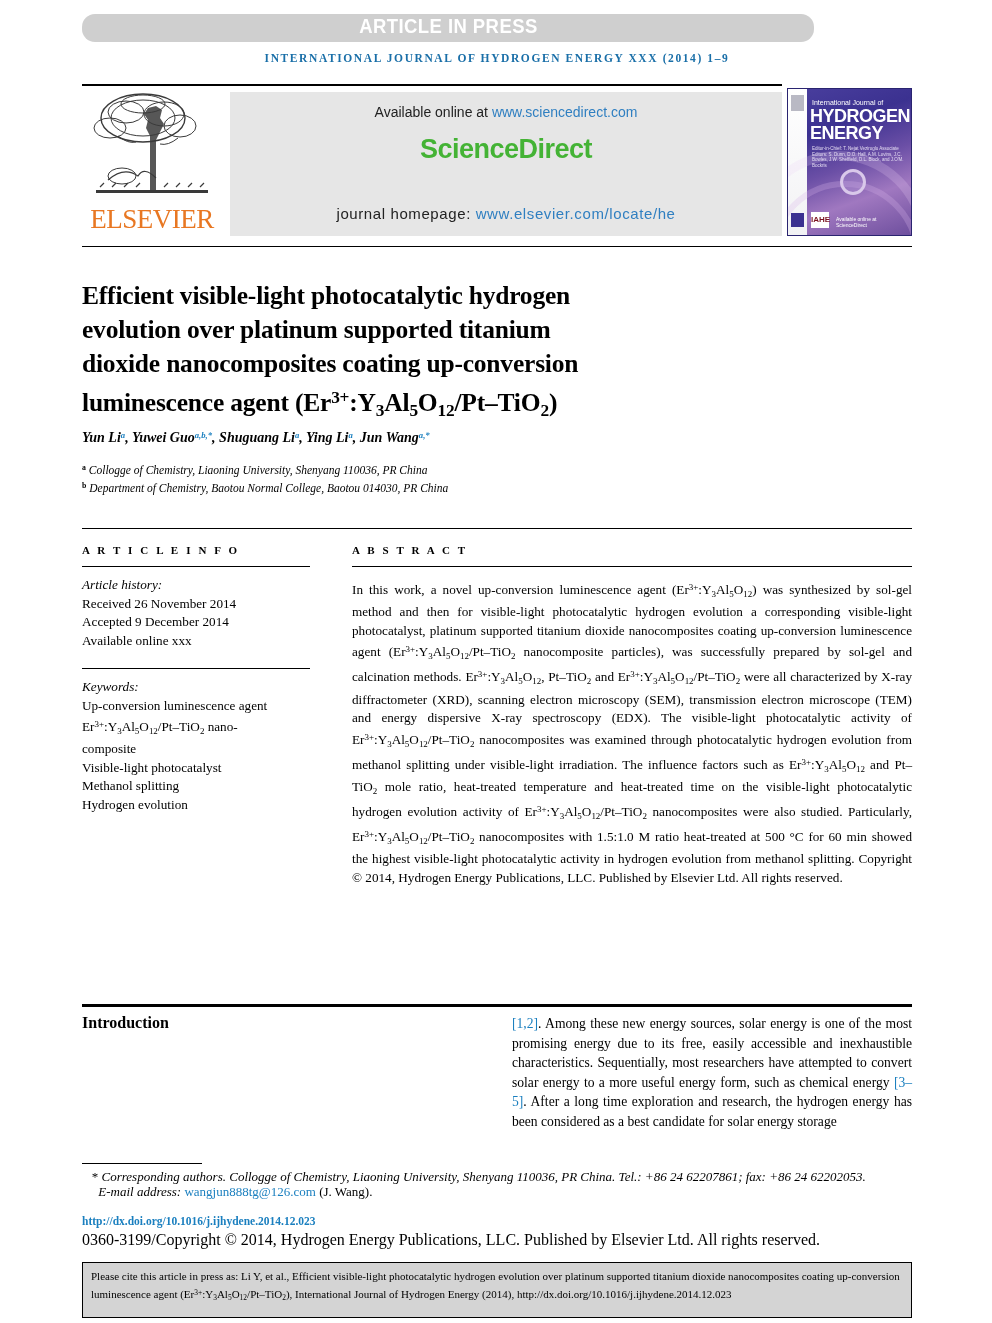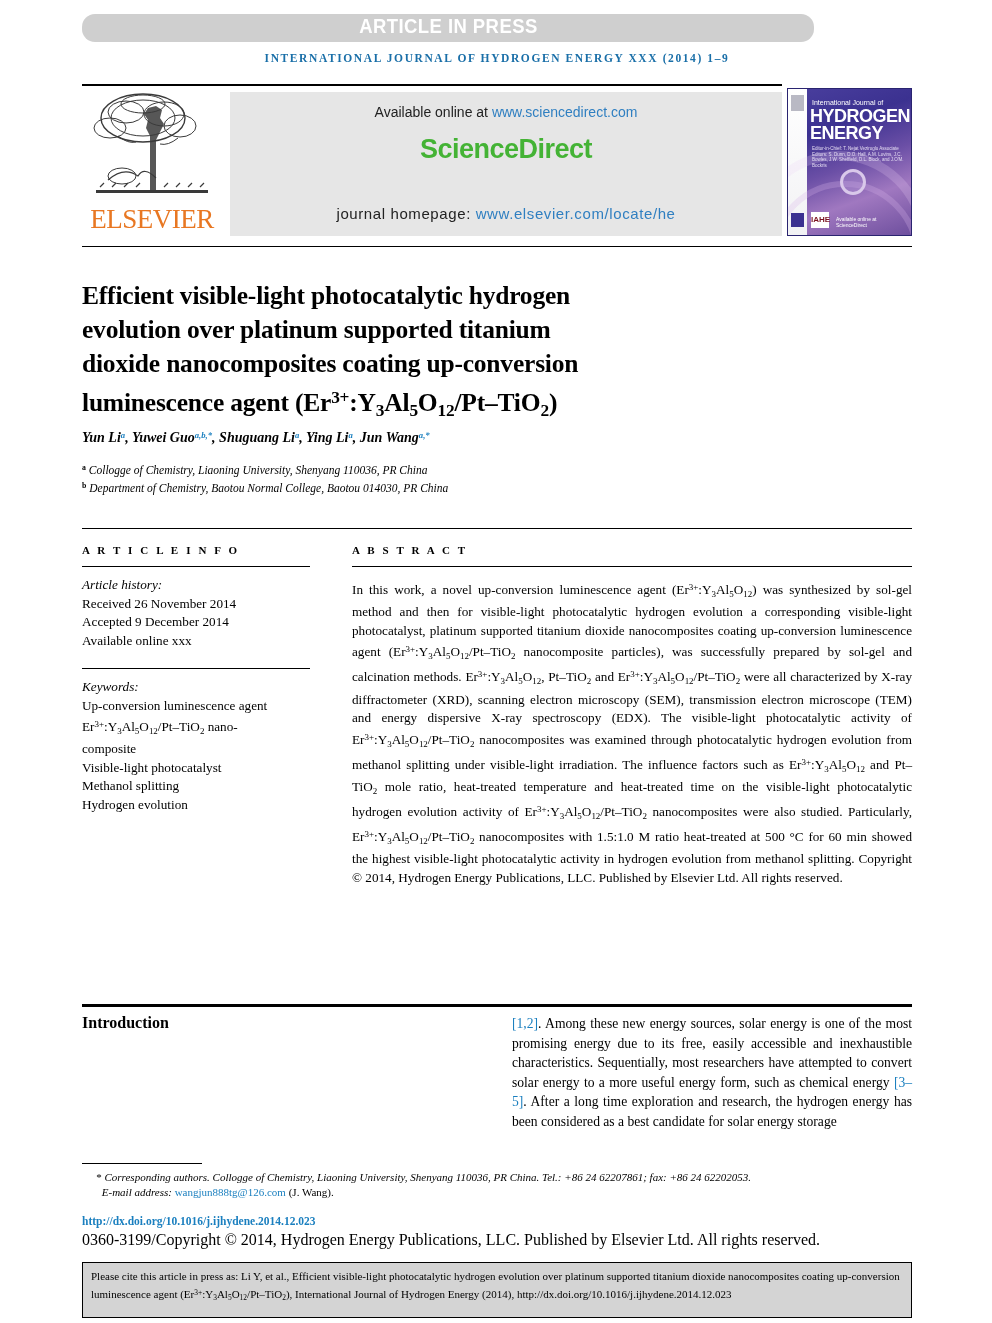--- a/index.html
+++ b/index.html
@@ -249,23 +249,23 @@
     margin: 0;
   }
   .ref { color: #1a7fbf; }
 
   
   .foot-rule {
     position: absolute; left: 82px; top: 1163px; width: 120px; height: 1px;
     background: #000;
   }
   .footnote {
-    position: absolute; left: 88px; top: 1170px; width: 830px;
-    font-family: "Liberation Serif", serif;
-    font-size: 11px;
+    position: absolute; left: 82px; top: 1170px; width: 830px;
+    font-family: "Liberation Serif", serif;
+    font-size: 13px;
     line-height: 14.5px;
   }
   .footnote .fn-ital { font-style: italic; }
   .footnote a { color: #1a7fbf; text-decoration: none; }
   .doi-line {
     position: absolute; left: 82px; top: 1215px; width: 830px;
     font-family: "Liberation Serif", serif;
     font-size: 11.5px;
     color: #1a7fbf;
     font-weight: bold;

